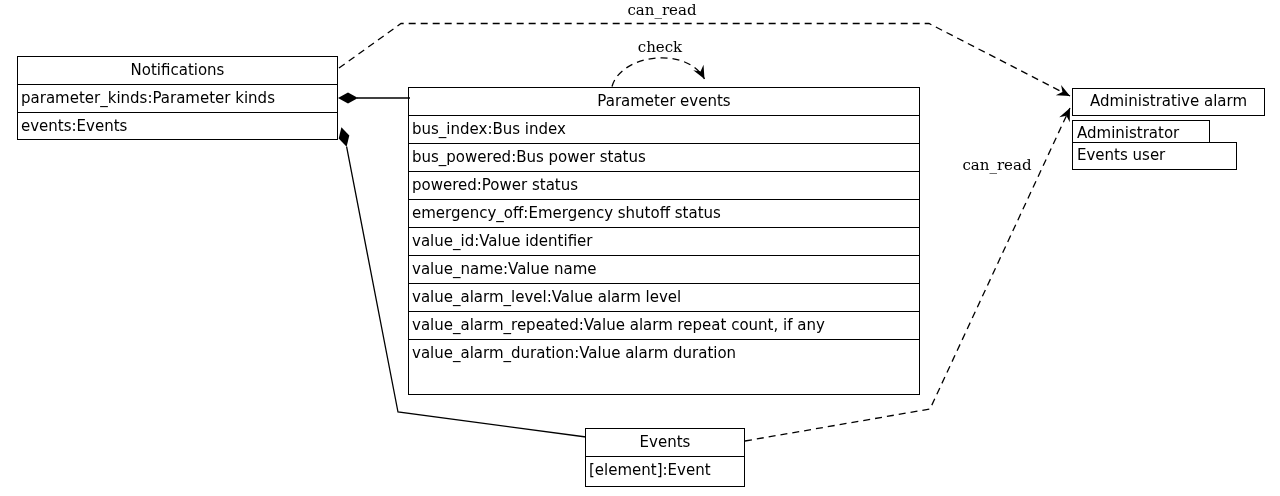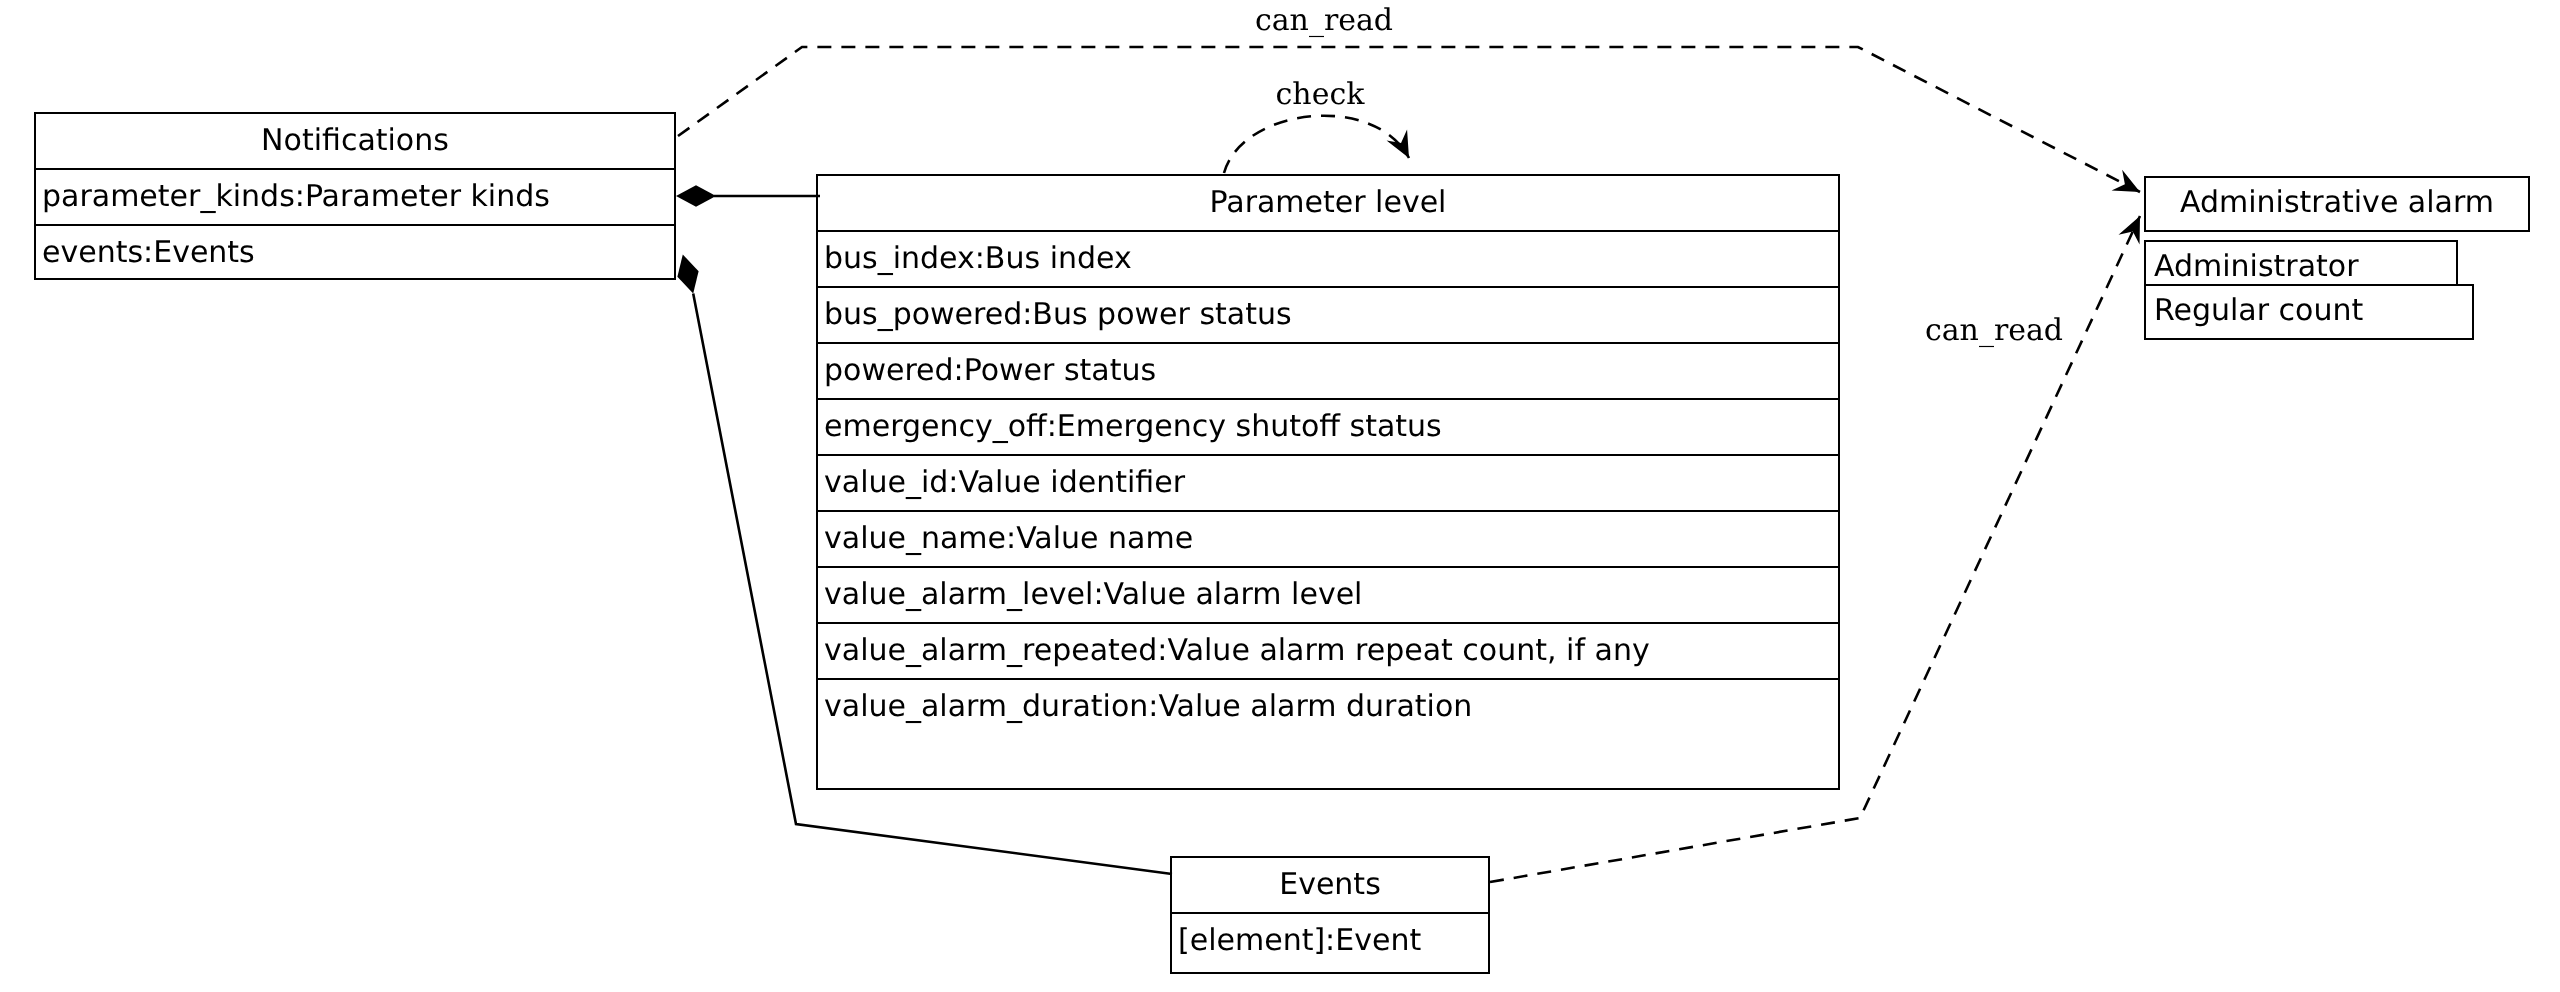--- a/index.html
+++ b/index.html
@@ -75,35 +75,35 @@
 
 <div id="canvas">
 
   <div class="node" style="left:17px; top:56px; width:321px; height:84px;">
     <div class="title">Notifications</div>
     <div class="row">parameter_kinds:Parameter kinds</div>
     <div class="row">events:Events</div>
   </div>
 
   <div class="node" style="left:408px; top:87px; width:512px; height:308px;">
-    <div class="title">Parameter level</div>
+    <div class="title">Parameter events</div>
     <div class="row">bus_index:Bus index</div>
     <div class="row">bus_powered:Bus power status</div>
     <div class="row">powered:Power status</div>
     <div class="row">emergency_off:Emergency shutoff status</div>
     <div class="row">value_id:Value identifier</div>
     <div class="row">value_name:Value name</div>
     <div class="row">value_alarm_level:Value alarm level</div>
     <div class="row">value_alarm_repeated:Value alarm repeat count, if any</div>
     <div class="row">value_alarm_duration:Value alarm duration</div>
   </div>
 
   <div class="stackbox" style="left:1072px; top:88px; width:193px; text-align:center; padding-left:0;">Administrative alarm</div>
-  <div class="stackbox" style="left:1072px; top:120px; width:157px;">Administrator</div>
-  <div class="stackbox" style="left:1072px; top:142px; width:165px;">Regular count</div>
+  <div class="stackbox" style="left:1072px; top:120px; width:138px;">Administrator</div>
+  <div class="stackbox" style="left:1072px; top:142px; width:165px;">Events user</div>
 
   <div class="node" style="left:585px; top:428px; width:160px; height:59px;">
     <div class="title">Events</div>
     <div class="row">[element]:Event</div>
   </div>
 
   <div class="edge-label" style="left:616px; top:2px; width:92px;">can_read</div>
   <div class="edge-label" style="left:630px; top:39px; width:60px;">check</div>
   <div class="edge-label" style="left:951px; top:157px; width:92px;">can_read</div>
 

